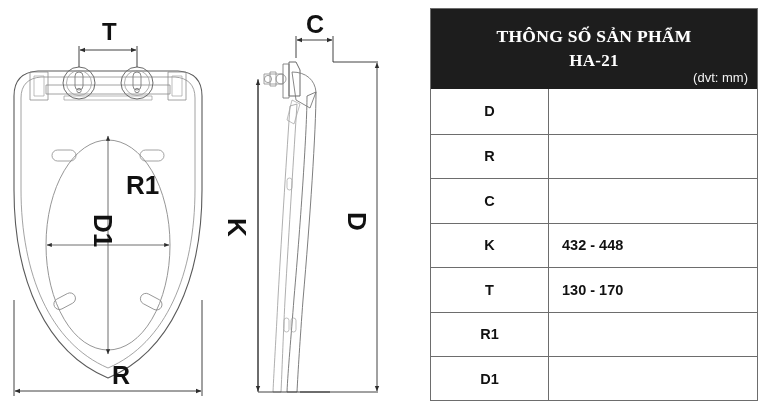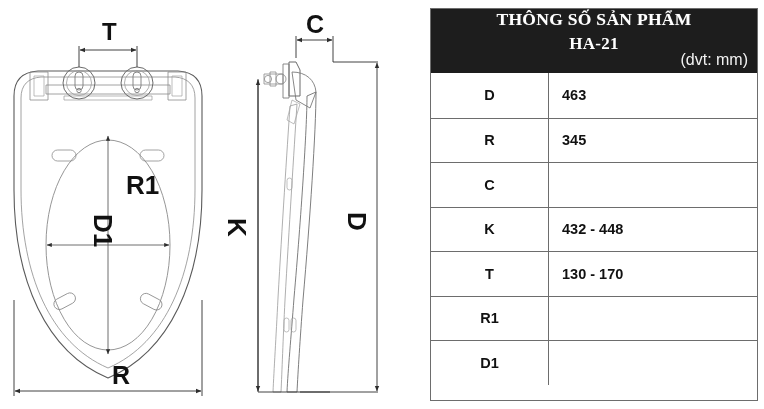--- a/index.html
+++ b/index.html
@@ -8,28 +8,28 @@
   .dimlabel{position:absolute;font-weight:bold;color:#111;
             font-family:"Liberation Sans",sans-serif;line-height:1;}
 
   
   #drawing{position:absolute;left:0;top:0;width:424px;height:409px;}
   #drawing svg{display:block;}
 
   
   #spec-table{position:absolute;left:430px;top:8px;width:328px;height:393px;
               border:1px solid #6d6d6d;box-sizing:border-box;background:#fff;}
-  .tbl-head{background:#1d1d1d;color:#fff;height:64px;box-sizing:border-box;
-            position:relative;padding-top:0;}
+  .tbl-head{background:#1d1d1d;color:#fff;height:80px;box-sizing:border-box;
+            position:relative;padding-top:17px;}
   .tbl-title{font-family:"Liberation Serif",serif;font-weight:bold;
              font-size:17.5px;text-align:center;letter-spacing:.3px;
              text-shadow:0 0 1px rgba(255,255,255,.35);}
   .tbl-sub{font-family:Liberation Serif, serif;font-weight:bold;
            font-size:17px;text-align:center;margin-top:4px;letter-spacing:.3px;}
-  .tbl-unit{position:absolute;right:9px;bottom:4px;font-size:16px;
+  .tbl-unit{position:absolute;right:9px;bottom:4px;font-size:13px;
             font-family:"Liberation Sans",sans-serif;color:#f2f2f2;}
   .trow{display:flex;height:44.5px;border-top:1px solid #6d6d6d;box-sizing:border-box;}
   .trow:first-of-type{border-top:none;}
   .tc-key{width:118px;box-sizing:border-box;border-right:1px solid #6d6d6d;
           display:flex;align-items:center;justify-content:center;
           font-weight:bold;font-size:14.5px;}
   .tc-val{flex:1;box-sizing:border-box;display:flex;align-items:center;
           padding-left:13px;font-weight:bold;font-size:14.5px;}
 </style>
 </head>
@@ -190,25 +190,23 @@
 
   <div class="tbl-head">
     <div class="tbl-title">THÔNG SỐ SẢN PHẨM</div>
     <div class="tbl-sub">HA-21</div>
     <div class="tbl-unit">(dvt: mm)</div>
   </div>
 
   <div id="spec-rows">
       <div class="trow">
         <div class="tc-key">D</div>
-        <div class="tc-val">463</div>
       </div>
       <div class="trow">
         <div class="tc-key">R</div>
-        <div class="tc-val">345</div>
       </div>
       <div class="trow">
         <div class="tc-key">C</div>
       </div>
       <div class="trow">
         <div class="tc-key">K</div>
         <div class="tc-val">432 - 448</div>
       </div>
       <div class="trow">
         <div class="tc-key">T</div>

